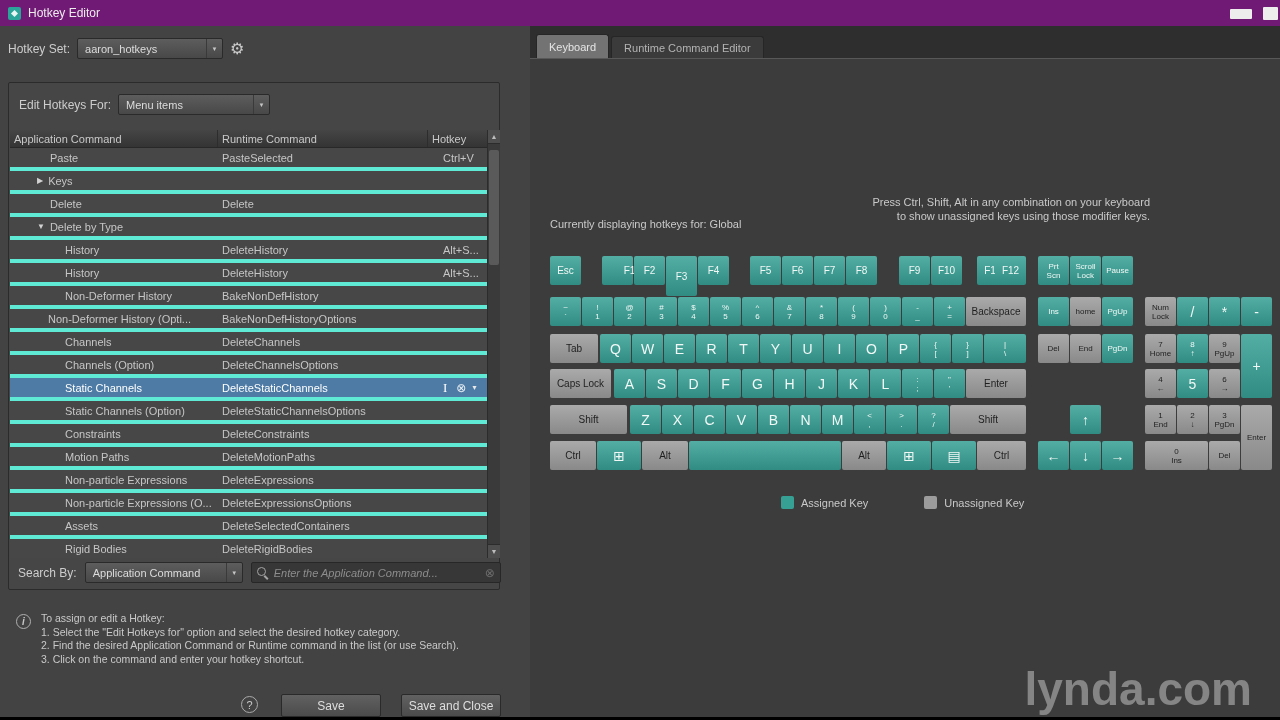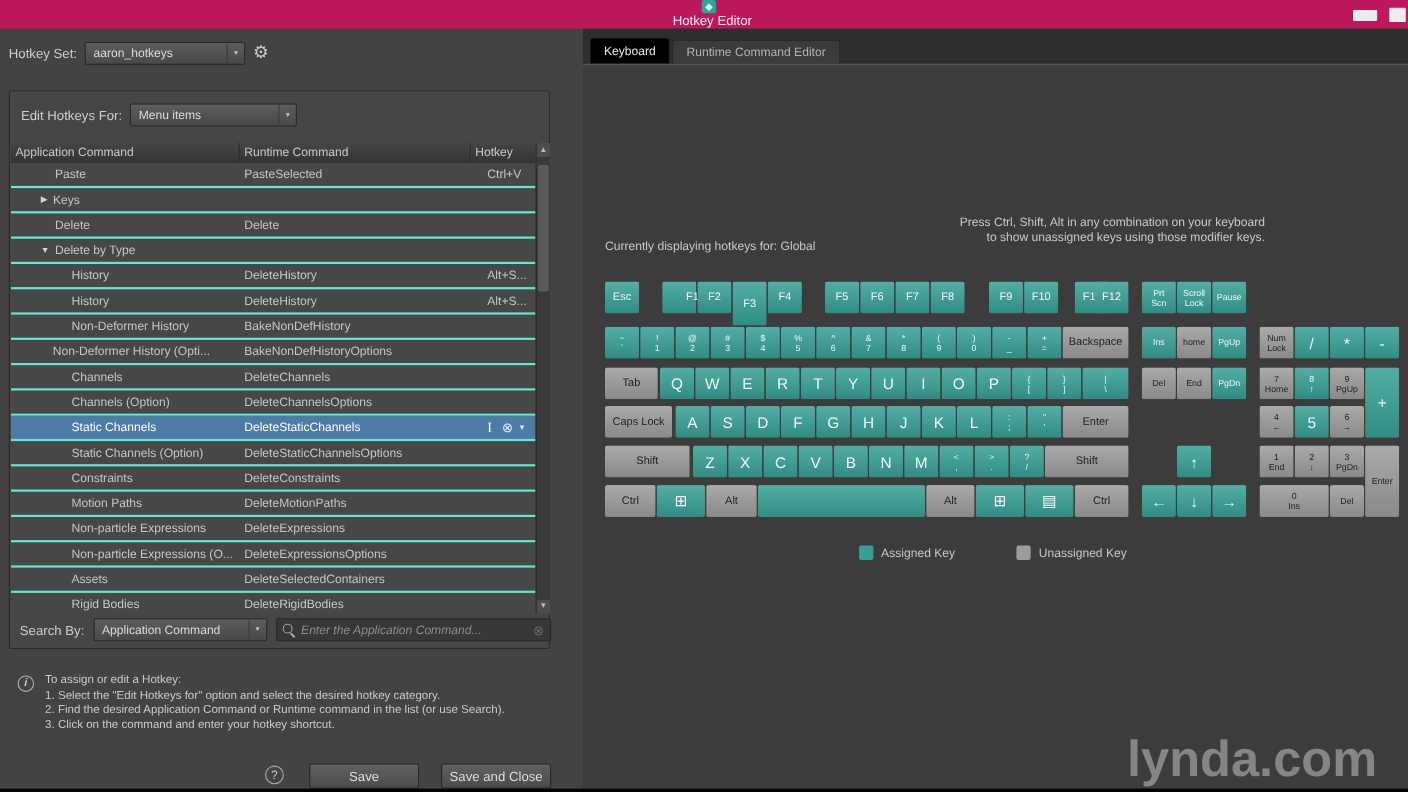--- a/index.html
+++ b/index.html
@@ -1,20 +1,20 @@
 <!DOCTYPE html>
 <html style="--assigned: #37a095; --unassigned: #9c9c9c; --selection: #4d7ba5;"><head>
 <meta charset="utf-8">
 <style>
   *{margin:0;padding:0;box-sizing:border-box;}
   html,body{width:1280px;height:720px;overflow:hidden;}
   body{position:relative;background:#434343;font-family:"Liberation Sans","DejaVu Sans",sans-serif;}
 
   
-  .titlebar{position:absolute;left:0;top:0;width:1280px;height:26px;background:#be185d;display:flex;align-items:center;padding-left:8px;flex-direction:column;}
+  .titlebar{position:absolute;left:0;top:0;width:1280px;height:26px;background:#701a75;display:flex;align-items:center;padding-left:8px;}
   .app-icon{width:13px;height:13px;background:#2ba59a;border-radius:2px;position:relative;}
   .app-icon::after{content:'';position:absolute;left:4px;top:4px;width:5px;height:5px;background:#e9f6f4;transform:rotate(45deg);}
   .title{color:#ececec;font-size:12px;margin-left:7px;}
   .minbtn{position:absolute;right:28px;top:9px;width:22px;height:10px;background:#ededed;border-radius:1px;}
   .maxbtn{position:absolute;right:2px;top:7px;width:15px;height:13px;background:#ededed;border-radius:1px;}
 
   
   .lbl{font-size:12px;color:#cdcdcd;white-space:nowrap;}
   .dd{height:21px;background:linear-gradient(#5d5d5d,#484848);border:1px solid #2a2a2a;border-radius:2px;display:flex;align-items:center;}
   .ddtext{font-size:11px;color:#dcdcdc;padding-left:7px;flex:1;white-space:nowrap;overflow:hidden;}
@@ -27,21 +27,21 @@
   .groupbox{position:absolute;left:8px;top:82px;width:492px;height:508px;border:1px solid #2b2b2b;border-radius:2px;background:#464646;}
   .edit-row{position:absolute;left:10px;top:11px;display:flex;align-items:center;gap:7px;}
 
   .table{position:absolute;left:1px;top:47px;width:477px;}
   .thead{display:flex;height:18px;background:linear-gradient(#454545,#343434);border-bottom:1px solid #282828;}
   .th{font-size:11px;color:#c9c9c9;display:flex;align-items:center;border-right:1px solid #2d2d2d;}
   .th.col1{width:208px;padding-left:4px;}
   .th.col2{width:210px;padding-left:4px;}
   .th.col3{flex:1;padding-left:4px;border-right:none;}
   .tbody{height:410px;overflow:hidden;background:#474747;}
-  .trow{height:23px;display:flex;align-items:center;border-bottom:2px solid #5eead4;}
+  .trow{height:23px;display:flex;align-items:center;border-bottom:4px solid #5eead4;}
   .trow.sel{background:var(--selection,#4d7ba5);}
   .trow.sel .cell{color:#ffffff;}
   .cell{font-size:11px;color:#c6c6c6;white-space:nowrap;overflow:hidden;}
   .cell.col1{width:208px;display:flex;align-items:center;}
   .cell.col2{width:210px;padding-left:4px;}
   .cell.col3{flex:1;padding-left:15px;display:flex;align-items:center;}
   .marker{font-size:8px;color:#d2d2d2;margin-right:5px;}
   .ibeam{font-family:"Liberation Serif","DejaVu Serif",serif;font-size:13px;color:#ffffff;line-height:1;}
   .rowclear{font-size:12px;color:#ecf1f4;margin-left:9px;line-height:1;}
   .rowdd{font-size:8px;color:#e8e8e8;margin-left:6px;line-height:1;}
@@ -68,21 +68,21 @@
   .info-text{font-size:10.5px;color:#c9c9c9;line-height:13.5px;}
   .help-circle{position:absolute;left:241px;top:696px;width:17px;height:17px;border:1px solid #ababab;border-radius:50%;color:#c9c9c9;font-size:11px;display:flex;align-items:center;justify-content:center;}
   .btn{position:absolute;top:694px;width:100px;height:23px;background:linear-gradient(#616161,#4b4b4b);border:1px solid #2a2a2a;border-radius:2px;color:#dedede;font-size:12px;display:flex;align-items:center;justify-content:center;}
   .btn.save{left:281px;}
   .btn.savec{left:401px;}
 
   
   .right-region{position:absolute;left:530px;top:26px;width:750px;height:694px;background:#2e2e2e;}
   .tabbar{position:absolute;left:0;top:0;width:100%;height:32px;display:flex;align-items:flex-end;padding-left:6px;gap:2px;}
   .tab{height:22px;padding:0 12px;display:flex;align-items:center;font-size:11px;color:#b3b3b3;background:#3b3b3b;border:1px solid #262626;border-bottom:none;border-radius:3px 3px 0 0;}
-  .tab.active{background:#000000;color:#e5e5e5;height:24px;}
+  .tab.active{background:#737373;color:#e5e5e5;height:24px;}
   .kb-panel{position:absolute;left:0;top:32px;width:750px;height:662px;background:#3c3c3c;border-top:1px solid #585858;}
   .kb-instruction{position:absolute;left:130px;top:136px;width:490px;text-align:right;font-size:11px;color:#c9c9c9;line-height:14px;}
   .kb-current{position:absolute;left:20px;top:159px;font-size:11px;color:#c9c9c9;}
   .keyboard{position:absolute;left:20px;top:197px;width:723px;height:216px;}
 
   .key{position:absolute;display:flex;align-items:center;justify-content:center;text-align:center;white-space:pre-line;border-radius:2px;background-image:linear-gradient(rgba(255,255,255,.14),rgba(0,0,0,.12));}
   .kon{background-color:var(--assigned,#37a095);color:#f1f8f6;}
   .koff{background-color:var(--unassigned,#9c9c9c);color:#1f1f1f;}
   .key.lg{font-size:14px;}
   .key.md{font-size:10px;}

